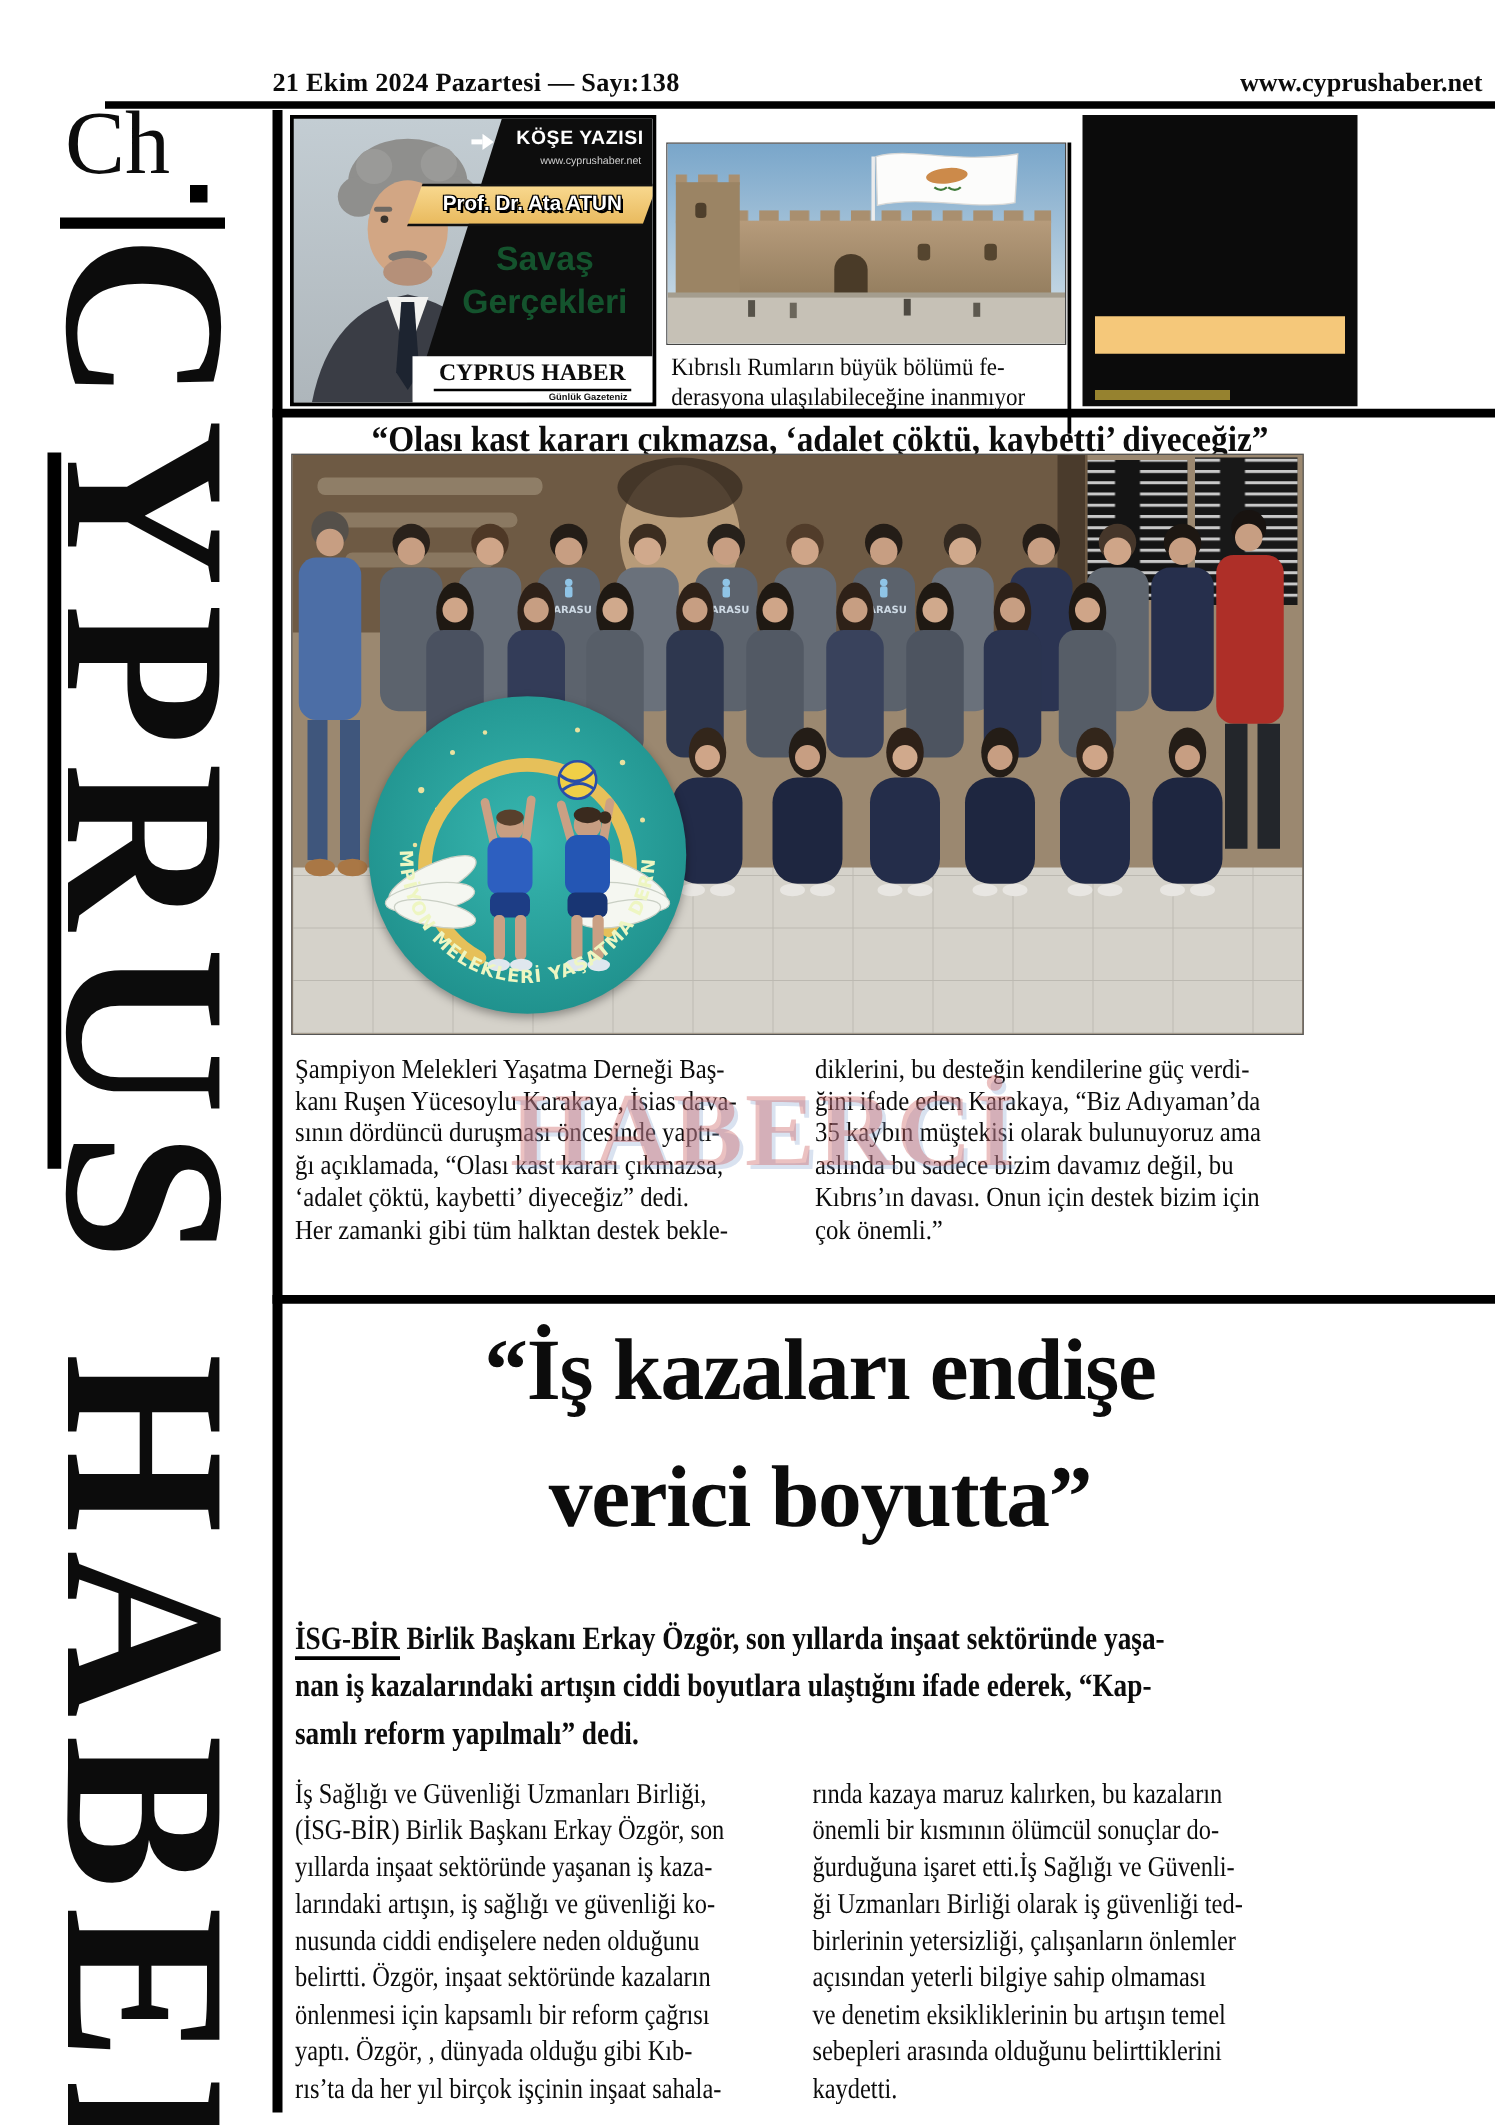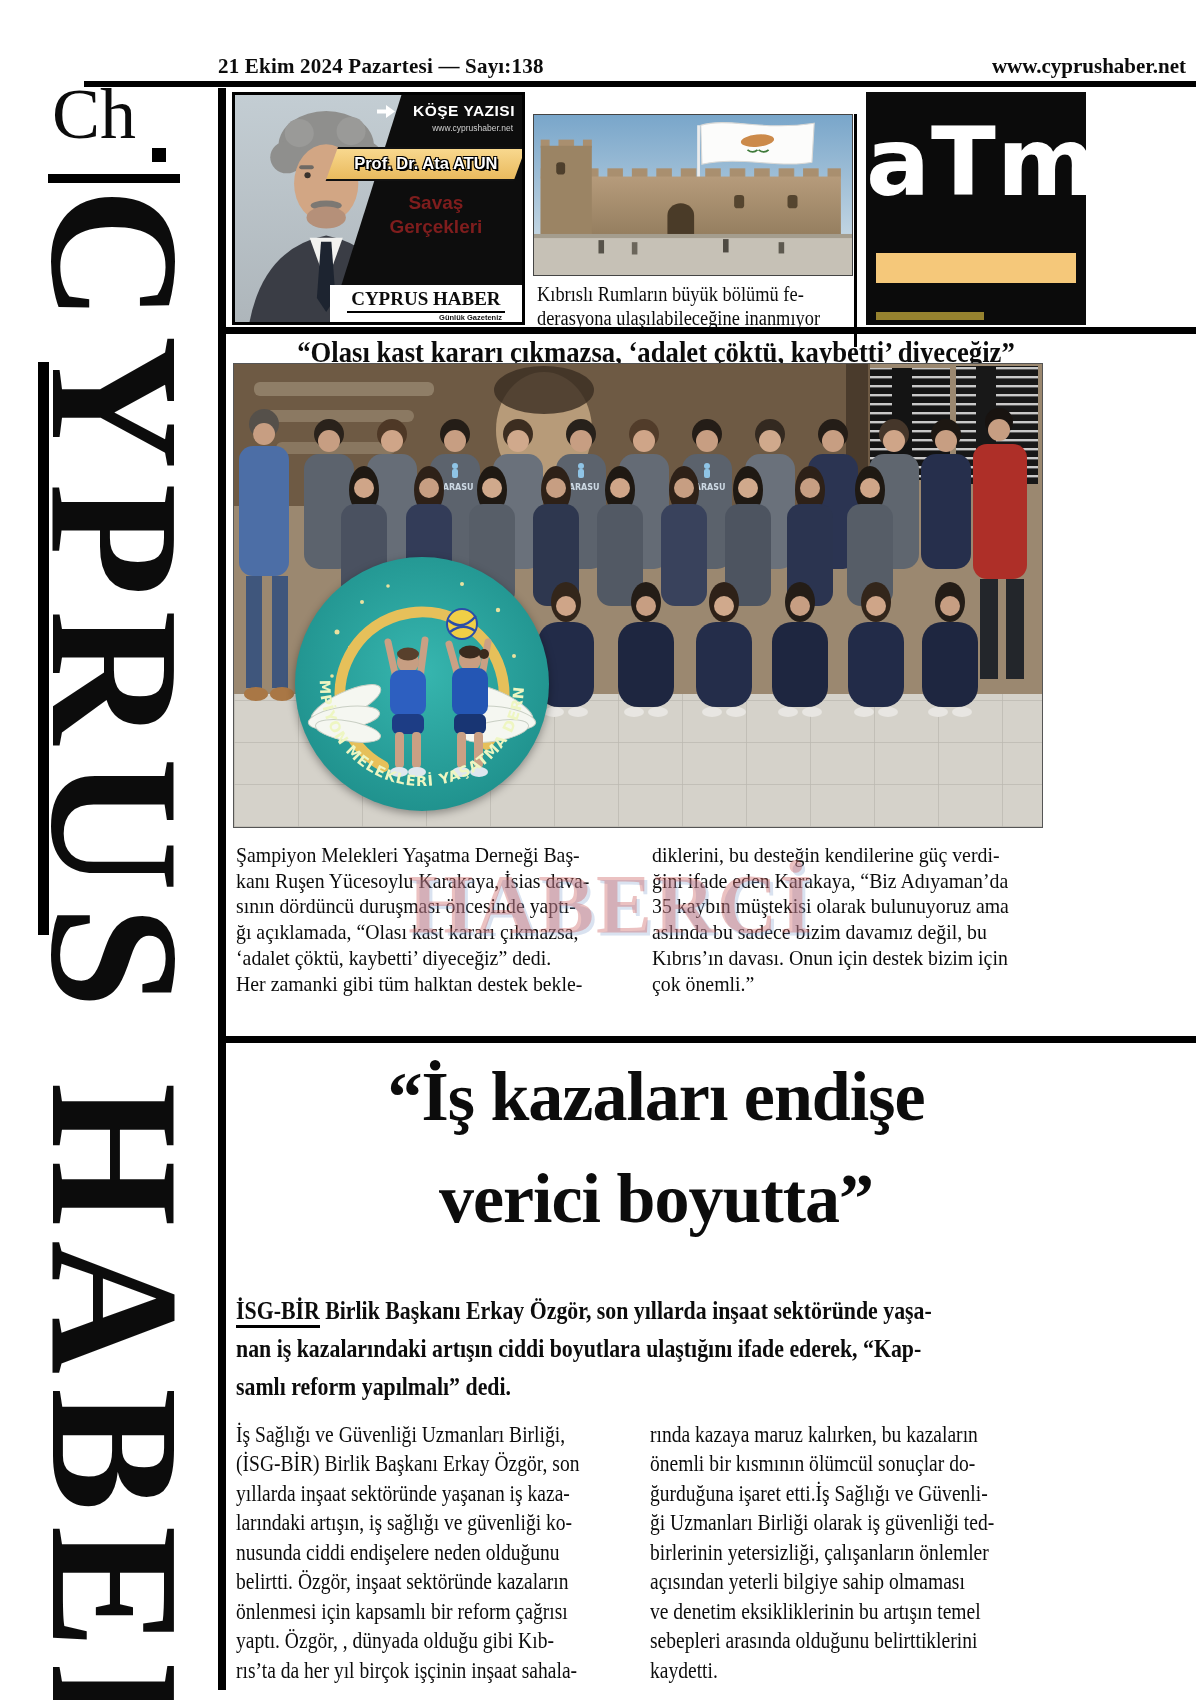--- a/index.html
+++ b/index.html
@@ -22,33 +22,33 @@
     font-weight:bold;font-size:185px;line-height:.88;letter-spacing:14px;white-space:nowrap;}
   #left-accent-bar{left:38px;top:362px;width:11px;height:573px;background:#000;}
   #main-left-border{left:218px;top:88px;width:8px;height:1602px;background:#000;}
 
   
   #columnist-box{left:232px;top:92px;width:293px;height:233px;border:3px solid #000;
     box-sizing:border-box;background:#cfd4d8;overflow:hidden;}
   #portrait-svg{position:absolute;left:0;top:0;width:65%;height:100%;}
   #col-overlay{position:absolute;inset:0;background:#0d0d0d;
     clip-path:polygon(58% 0,100% 0,100% 100%,33% 100%);}
-  #kicker-row{position:absolute;top:7px;right:7px;display:flex;align-items:center;gap:18px;}
+  #kicker-row{position:absolute;top:7px;right:7px;display:flex;align-items:flex-end;gap:18px;}
   #kicker-label{color:#fff;font-family:"Liberation Sans",sans-serif;font-weight:bold;
     font-size:15.5px;letter-spacing:.5px;}
   #kicker-site{position:absolute;top:28px;right:9px;color:#cfcfcf;
     font-family:"Liberation Sans",sans-serif;font-size:8.5px;}
   #gold-band{position:absolute;left:36%;right:-4px;top:52px;height:30px;
     background:linear-gradient(#f8d88e,#e9ba5e);transform:skewX(-20deg);transform-origin:100% 0;
     border-top:2px solid #111;border-bottom:2px solid #111;}
   #gold-band>span{display:block;transform:skewX(20deg);text-align:center;line-height:29px;
     font-family:"Liberation Sans",sans-serif;font-weight:bold;font-size:16.5px;color:#fff;
     text-shadow:-1px -1px 0 #000,1px -1px 0 #000,-1px 1px 0 #000,1px 1px 0 #000,2px 2px 0 #000;}
-  #column-title{position:absolute;left:40%;right:0;top:96px;text-align:center;color:#7f1d1d;
-    font-family:"Liberation Sans",sans-serif;font-weight:bold;font-size:19px;line-height:1.25;}
+  #column-title{position:absolute;left:40%;right:0;top:96px;text-align:center;color:#14532d;
+    font-family:"Liberation Sans",sans-serif;font-weight:bold;font-size:27px;line-height:1.25;}
   #paper-strip{position:absolute;left:33%;right:0;bottom:0;height:37px;background:#fff;
     text-align:center;}
   #paper-name{display:inline-block;font-weight:bold;font-size:19px;margin-top:3px;
     border-bottom:2px solid #000;padding:0 4px 1px 4px;}
   #paper-tagline{display:block;text-align:right;padding-right:20px;
     font-family:"Liberation Sans",sans-serif;font-weight:bold;font-size:7.5px;color:#111;}
 
   
   #flag-cell{left:531px;top:92px;width:326px;height:233px;border-right:3px solid #000;
     box-sizing:border-box;margin-top:22px;}
@@ -185,21 +185,20 @@
     <rect x="58" y="122" width="5" height="13" fill="#565249"></rect>
     <rect x="88" y="124" width="5" height="12" fill="#6b665b"></rect>
     <rect x="170" y="121" width="5" height="13" fill="#4e4a42"></rect>
     <rect x="220" y="124" width="5" height="11" fill="#5d594f"></rect>
   </svg>
   <div id="flag-caption" class="preline">Kıbrıslı Rumların büyük bölümü fe-
 derasyona ulaşılabileceğine inanmıyor</div>
 </div>
 
 <div class="abs" id="atm-box">
-  <div id="atm-text">aTm</div>
   <div id="atm-goldbar"></div>
   <div id="atm-smallbar"></div>
 </div>
 
 <div class="abs" id="rule-mid"></div>
 <div class="abs" id="headline1">“Olası kast kararı çıkmazsa, ‘adalet çöktü, kaybetti’ diyeceğiz”</div>
 
 <div class="abs" id="team-photo">
   <svg id="photo-svg" viewBox="0 0 808 463" preserveAspectRatio="none">
     <defs>

